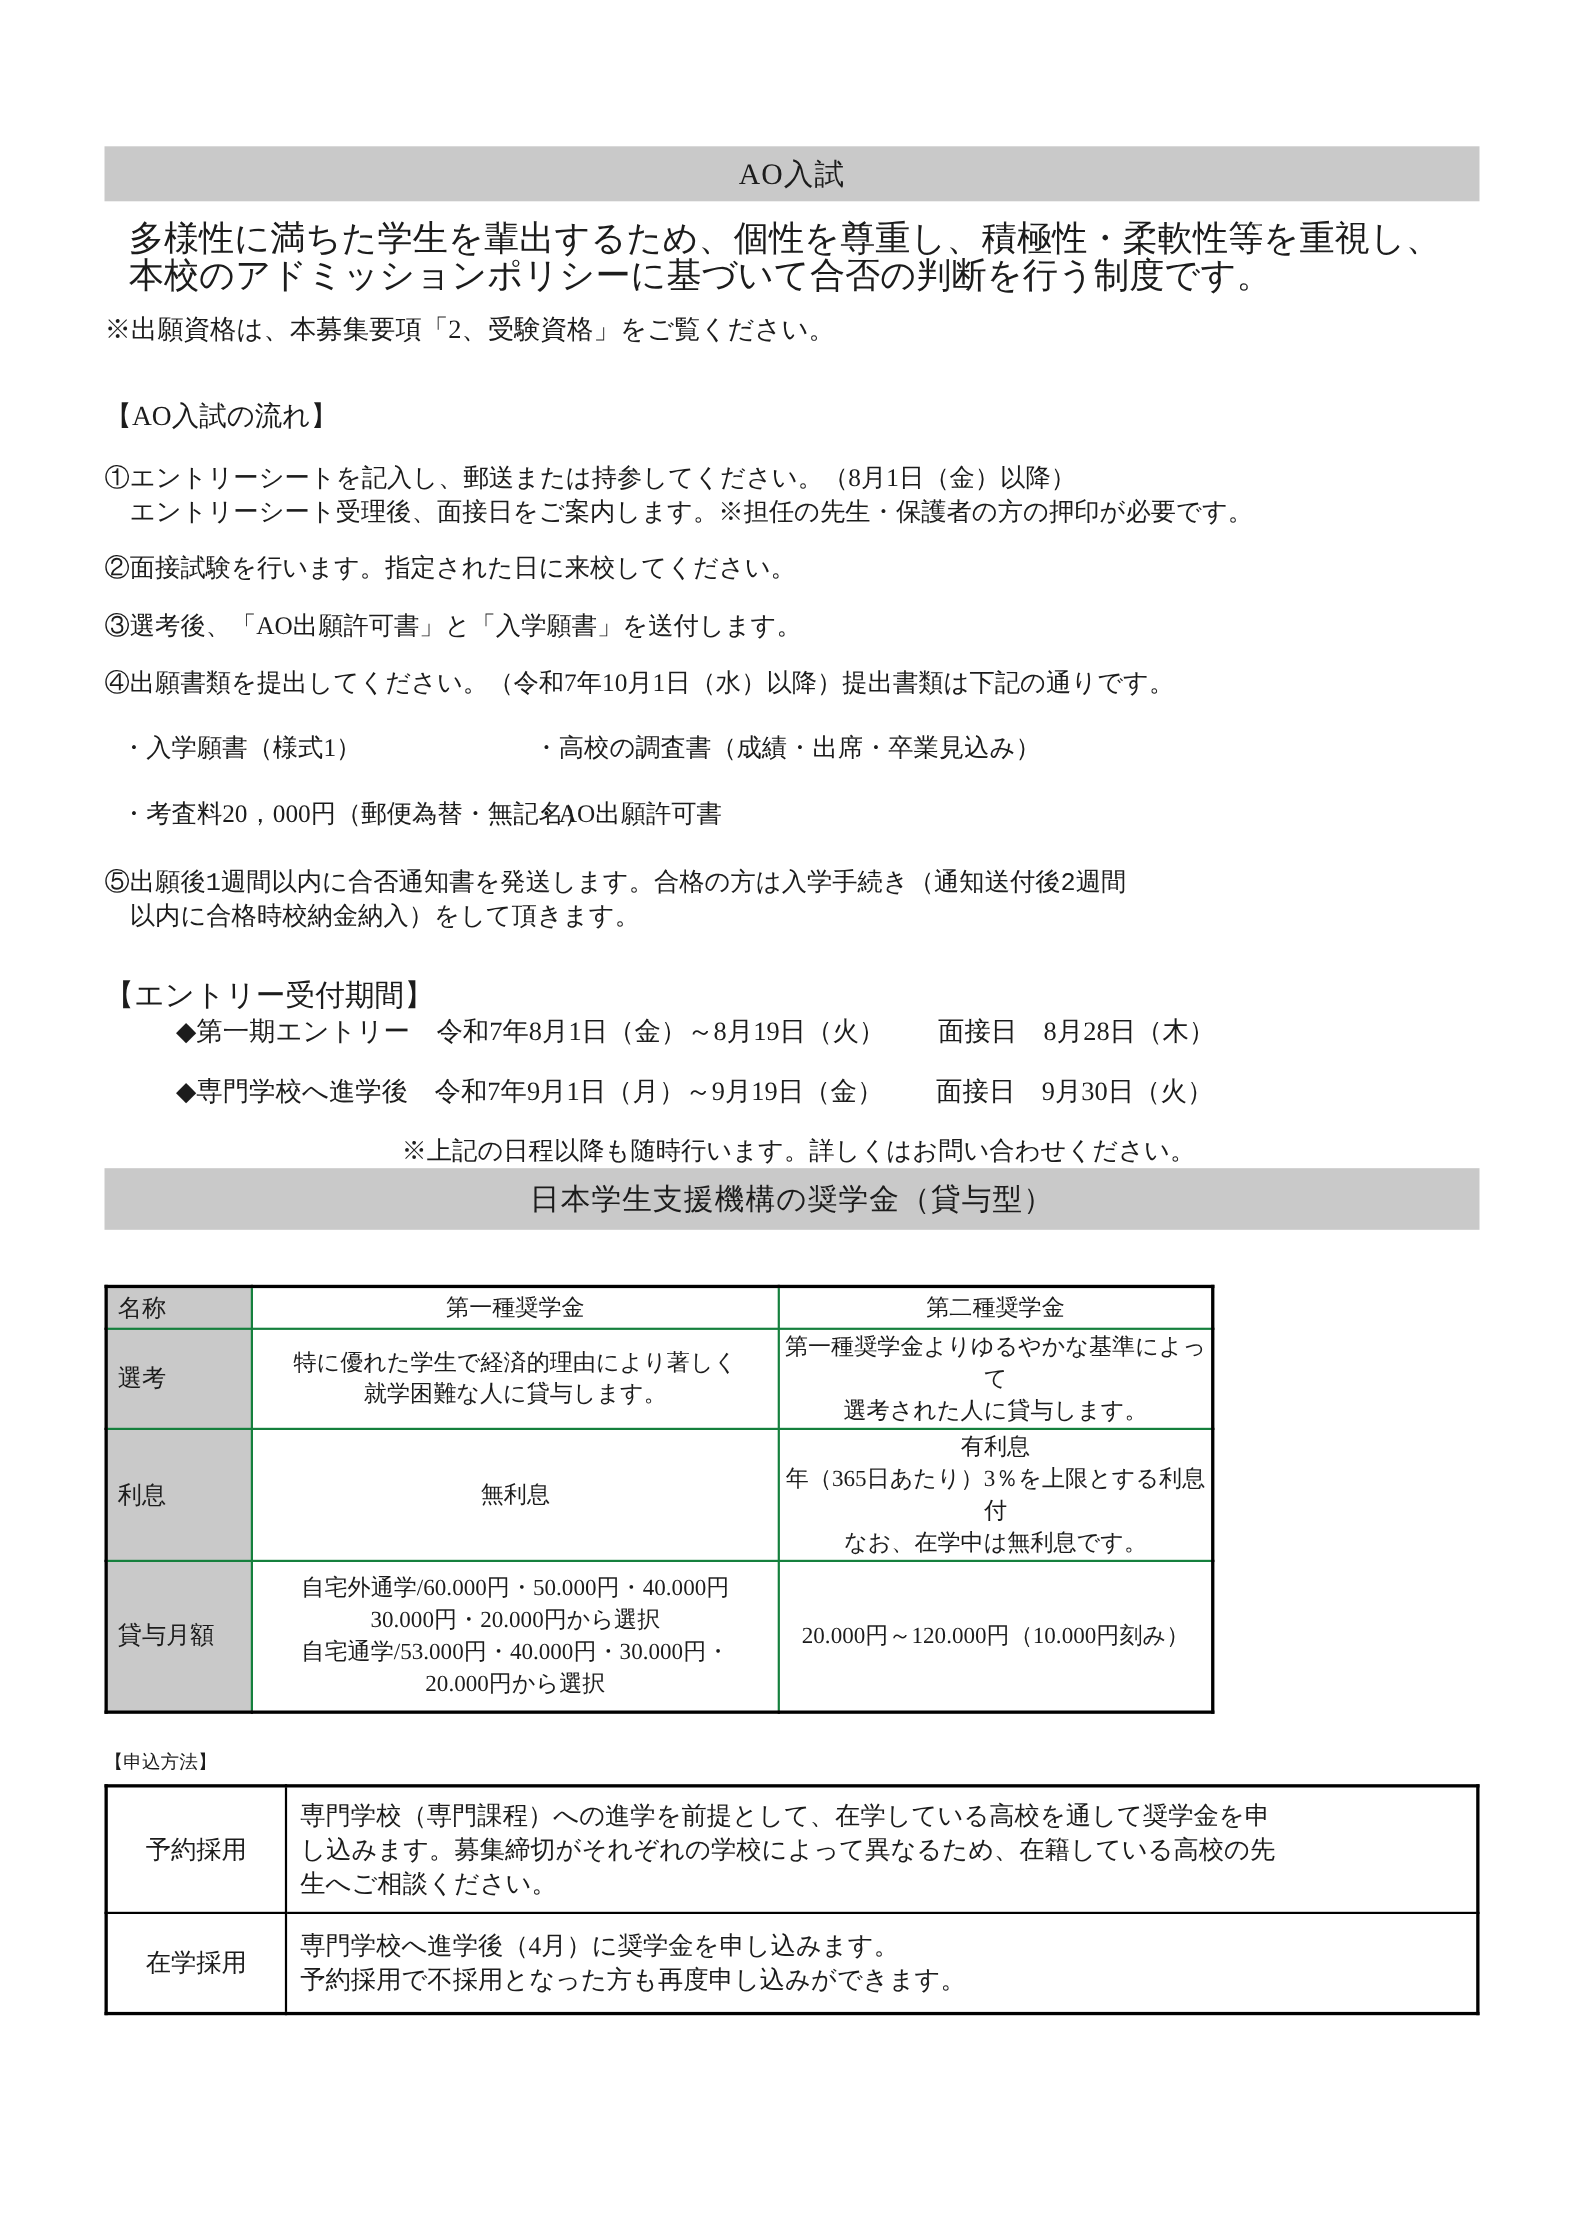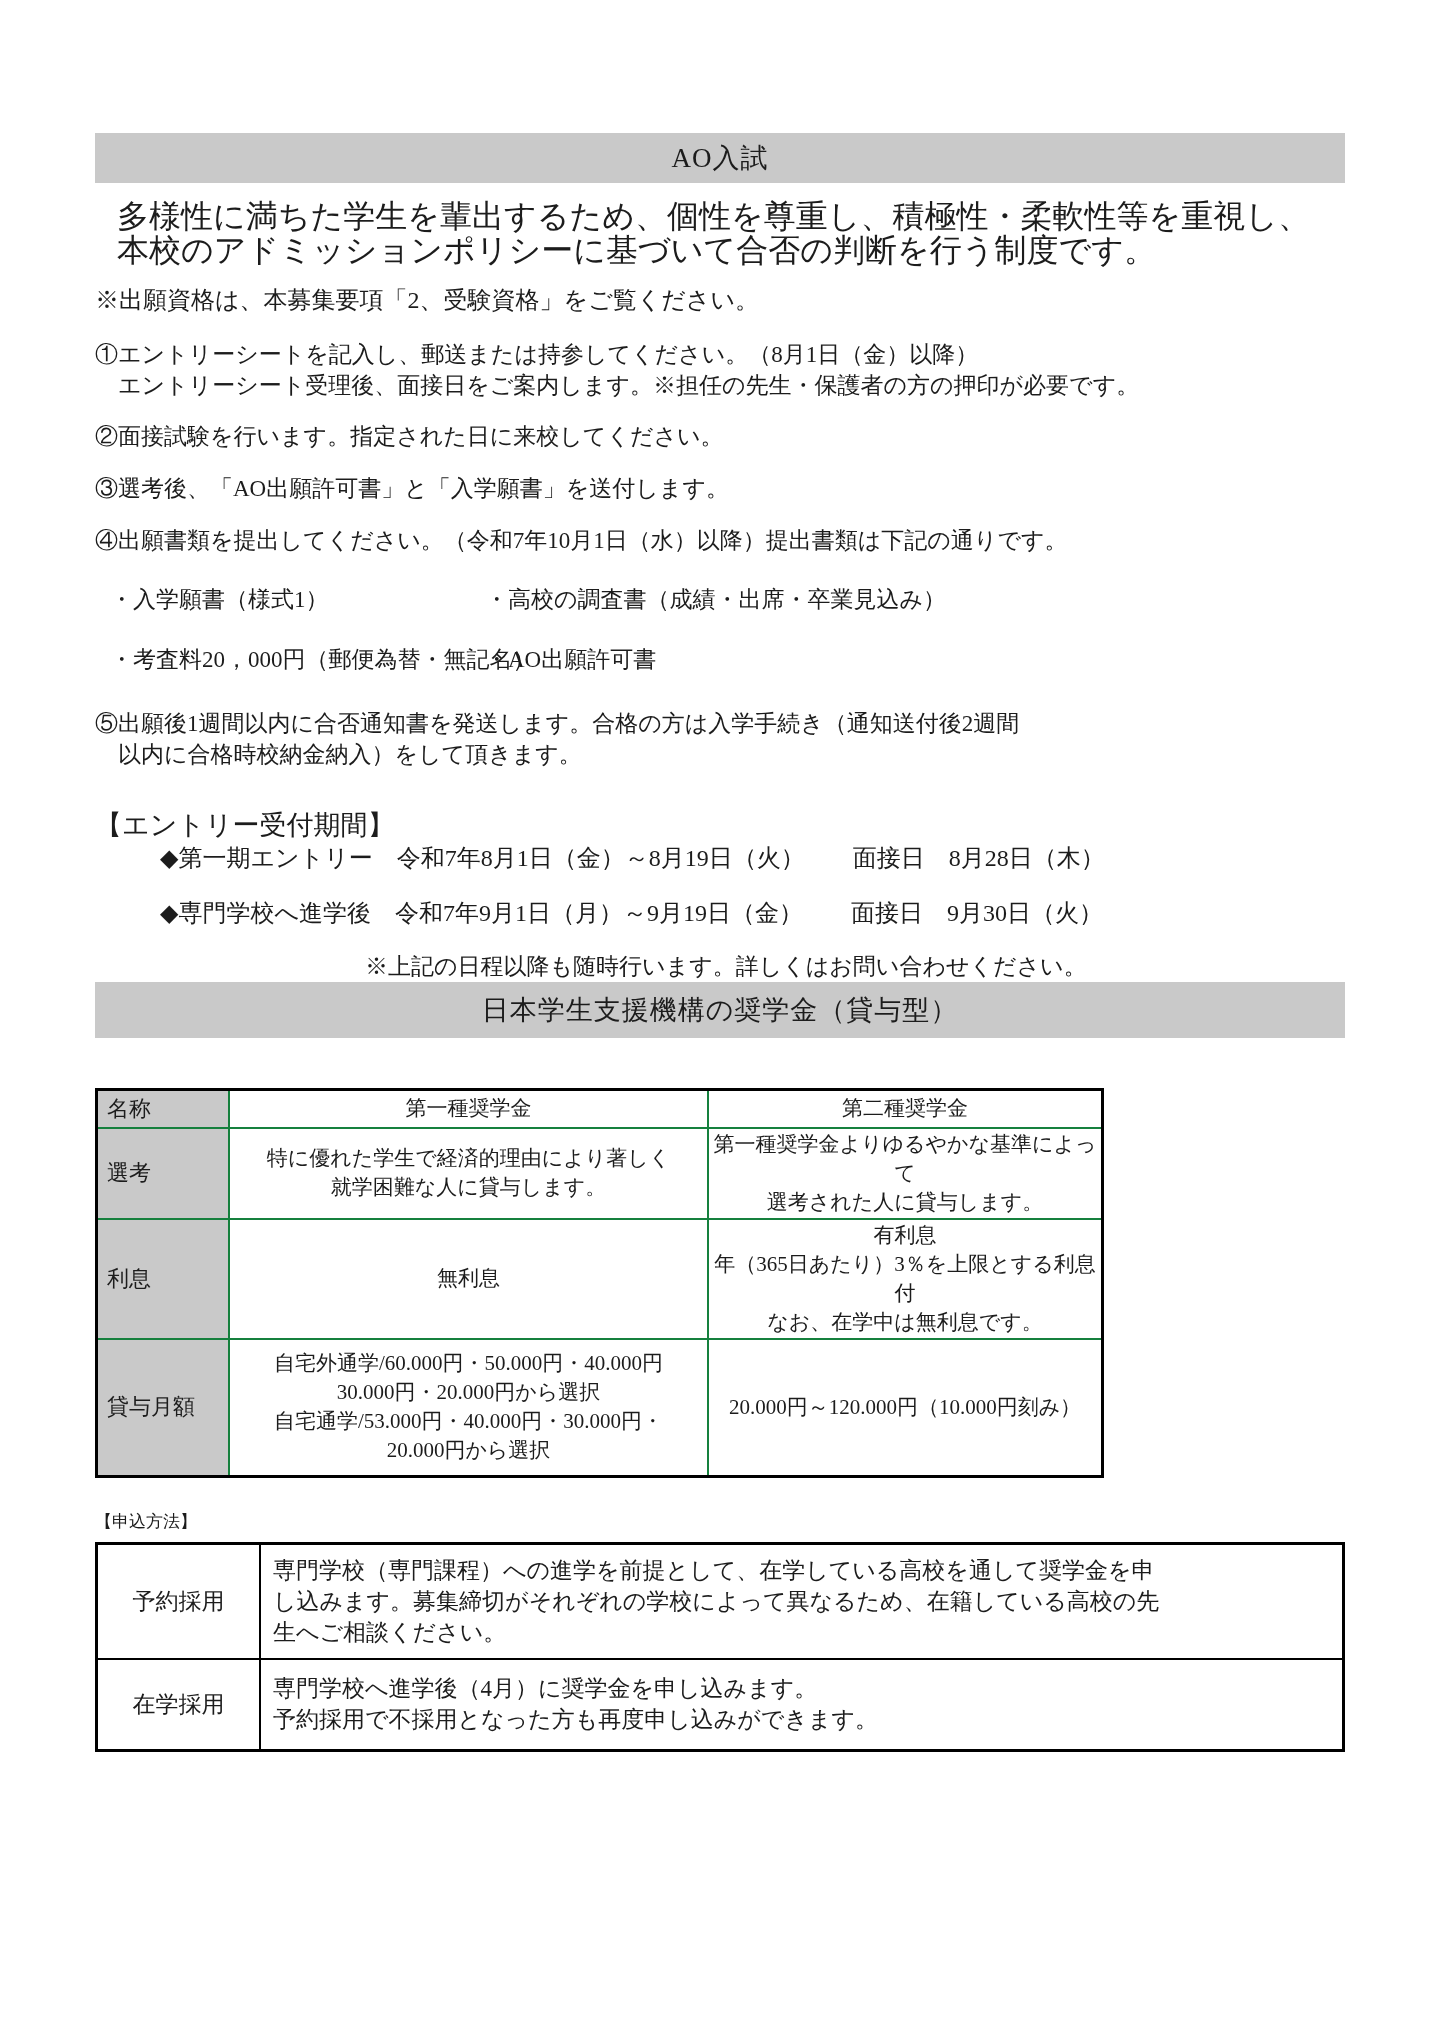--- a/index.html
+++ b/index.html
@@ -25,21 +25,21 @@
 
   .intro { margin-top:16px; font-size:32px; line-height:34px;margin-left:22px; }
   .note  { margin-top:18px; font-size:24px; line-height:30px; }
 
   .flow-heading { margin-top:47px; font-size:25px; line-height:33px; }
   .step { font-size:23px; line-height:31px; }
   .step-1 { margin-top:24px; }
   .step-2 { margin-top:20px; }
   .step-3 { margin-top:21px; }
   .step-4 { margin-top:21px; }
-  .step-5 { margin-top:33px; }
+  .step-5 { margin-top:33px;font-family:Liberation Mono, monospace; }
 
   .docs {
     margin-top:28px; padding-left:15px;
     display:grid;
     grid-template-columns:375px 1fr;
     row-gap:29px;
     font-size:23px; line-height:31px;
   }
   .doc-item { white-space:nowrap; }
 
@@ -100,20 +100,21 @@
 
 <div class="content">
 
   <div class="bar bar-ao t">AO入試</div>
 
   <div class="intro t">多様性に満ちた学生を輩出するため、個性を尊重し、積極性・柔軟性等を重視し、
 本校のアドミッションポリシーに基づいて合否の判断を行う制度です。</div>
 
   <div class="note t">※出願資格は、本募集要項「2、受験資格」をご覧ください。</div>
 
+  <div class="flow-heading t">【AO入試の流れ】</div>
 
   <div class="step step-1 t">①エントリーシートを記入し、郵送または持参してください。（8月1日（金）以降）
 　エントリーシート受理後、面接日をご案内します。※担任の先生・保護者の方の押印が必要です。</div>
   <div class="step step-2 t">②面接試験を行います。指定された日に来校してください。</div>
   <div class="step step-3 t">③選考後、「AO出願許可書」と「入学願書」を送付します。</div>
   <div class="step step-4 t">④出願書類を提出してください。（令和7年10月1日（水）以降）提出書類は下記の通りです。</div>
 
   <div class="docs">
     <div class="doc-item">・入学願書（様式1）</div>
     <div class="doc-item">・高校の調査書（成績・出席・卒業見込み）</div>

